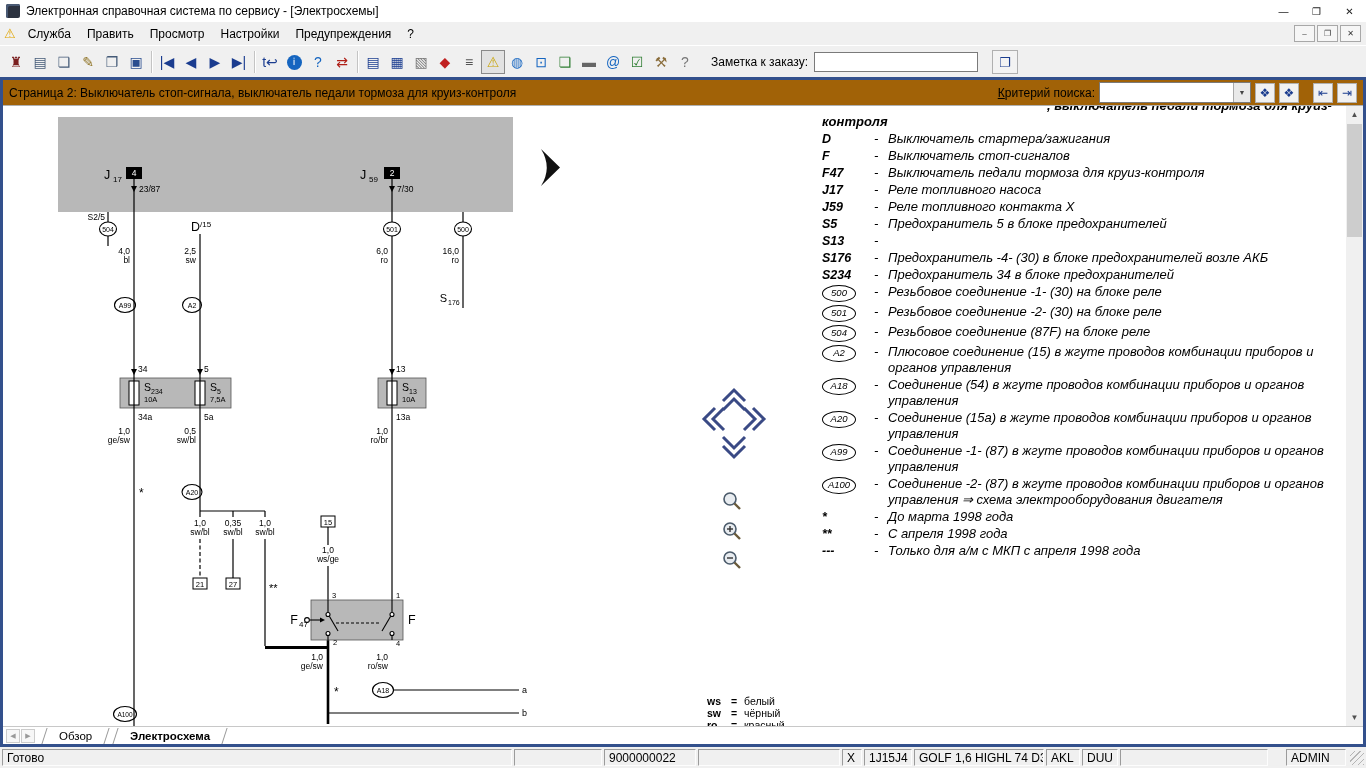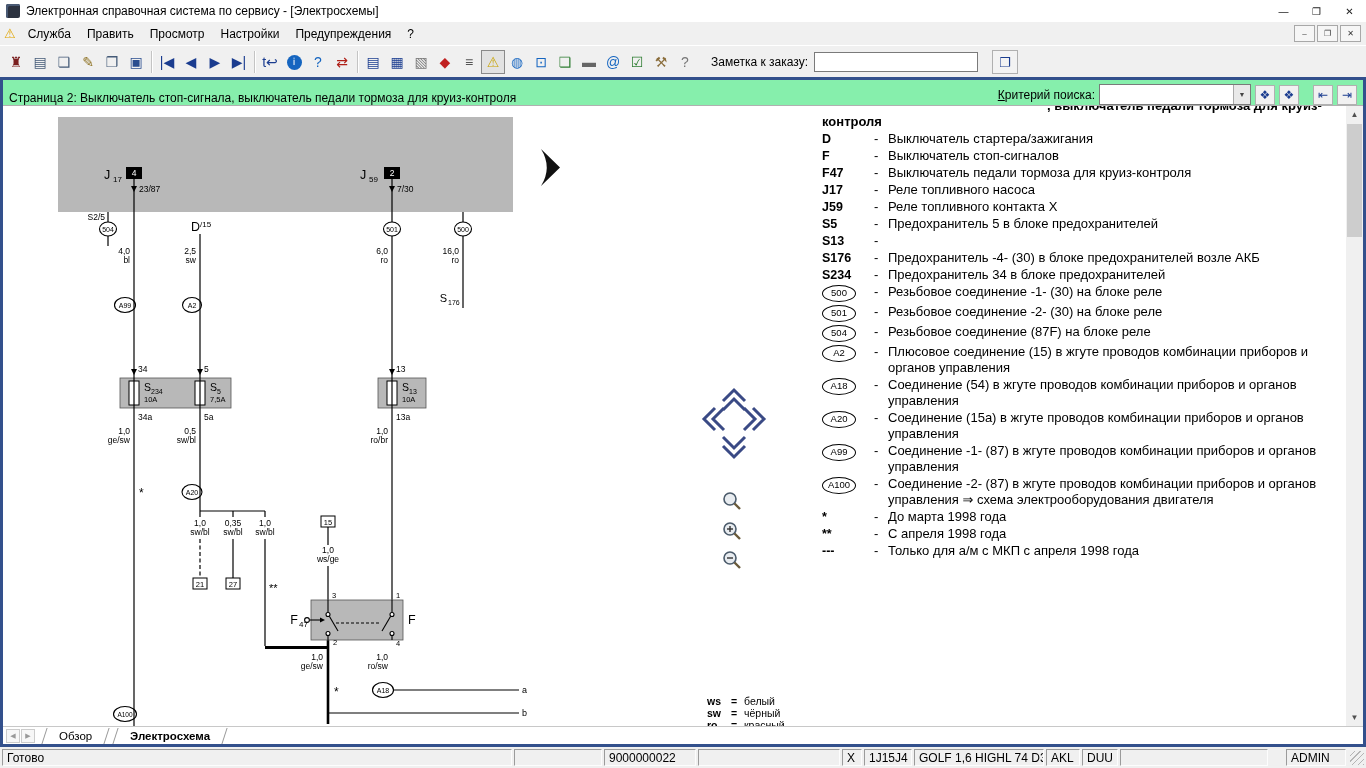--- a/index.html
+++ b/index.html
@@ -37,37 +37,37 @@
   .tb-sep{width:1px;height:22px;background:#c4c4c4;box-shadow:1px 0 0 #fff;margin:0 3px;}
   .note-label{margin-left:14px;white-space:nowrap;}
   .note-input{width:156px;height:18px;border:1px solid #7a7a7a;background:#fff;margin-left:6px;
               font:inherit;padding:0 3px;}
   .window-btn{margin-left:14px;width:26px;height:24px;border:1px solid #b0b0b0;background:#f3f3f3;
               font-size:13px;color:#1a3c8f;display:flex;align-items:center;justify-content:center;}
 
   
   .childframe{position:absolute;top:77px;left:0;width:1366px;height:670px;
               border:3px solid #33508C;box-sizing:border-box;background:#fff;}
-  .pageheader{height:26px;background:#86efac;border-bottom:1px solid #b0b0b0;
-              display:flex;align-items:flex-end;padding:0 6px;box-sizing:border-box;}
+  .pageheader{height:26px;background:#a16207;border-bottom:1px solid #b0b0b0;
+              display:flex;align-items:center;padding:0 6px;box-sizing:border-box;}
   .ph-right{margin-left:auto;display:flex;align-items:center;gap:4px;}
   .combo{width:150px;height:19px;border:1px solid #7a7a7a;background:#fff;display:flex;}
   .combo-text{flex:1;}
   .combo-btn{width:16px;background:#e9e9e9;border-left:1px solid #aaa;font-size:7px;color:#444;
              display:flex;align-items:center;justify-content:center;}
   .ph-btn{width:20px;height:20px;border:1px solid #b0b0b0;background:#f1f1f1;font-size:12px;
           color:#1a3c8f;display:flex;align-items:center;justify-content:center;padding:0;}
   .ph-gap{margin-left:10px;}
 
   
   .content{position:relative;height:620px;background:#fff;overflow:hidden;}
   svg.diagram{position:absolute;left:0;top:0;overflow:hidden;}
 
   .legend{position:absolute;left:819px;top:0;width:524px;height:620px;overflow:hidden;
-          font-size:13px;line-height:16px;}
+          font-size:13px;line-height:16px;font-style:italic;}
   .lg-clip{font-weight:bold;white-space:nowrap;margin:-8px 0 0 225px;}
   .lg-head{font-weight:bold;}
   .lg-row{display:grid;grid-template-columns:52px 14px 1fr;align-items:start;padding:0.5px 0;}
   .lg-code{font-weight:bold;font-size:12.5px;}
   .lg-ellipse{display:flex;align-items:center;justify-content:center;width:32px;height:15px;
               border:1px solid #000;border-radius:50%;font-size:9.5px;font-weight:normal;margin:1px 0;}
   .lg-dash,.lg-text{font-weight:normal;}
 
   .scrollbar{position:absolute;right:0;top:0;width:17px;height:620px;background:#f0f0f0;
              display:flex;flex-direction:column;}

